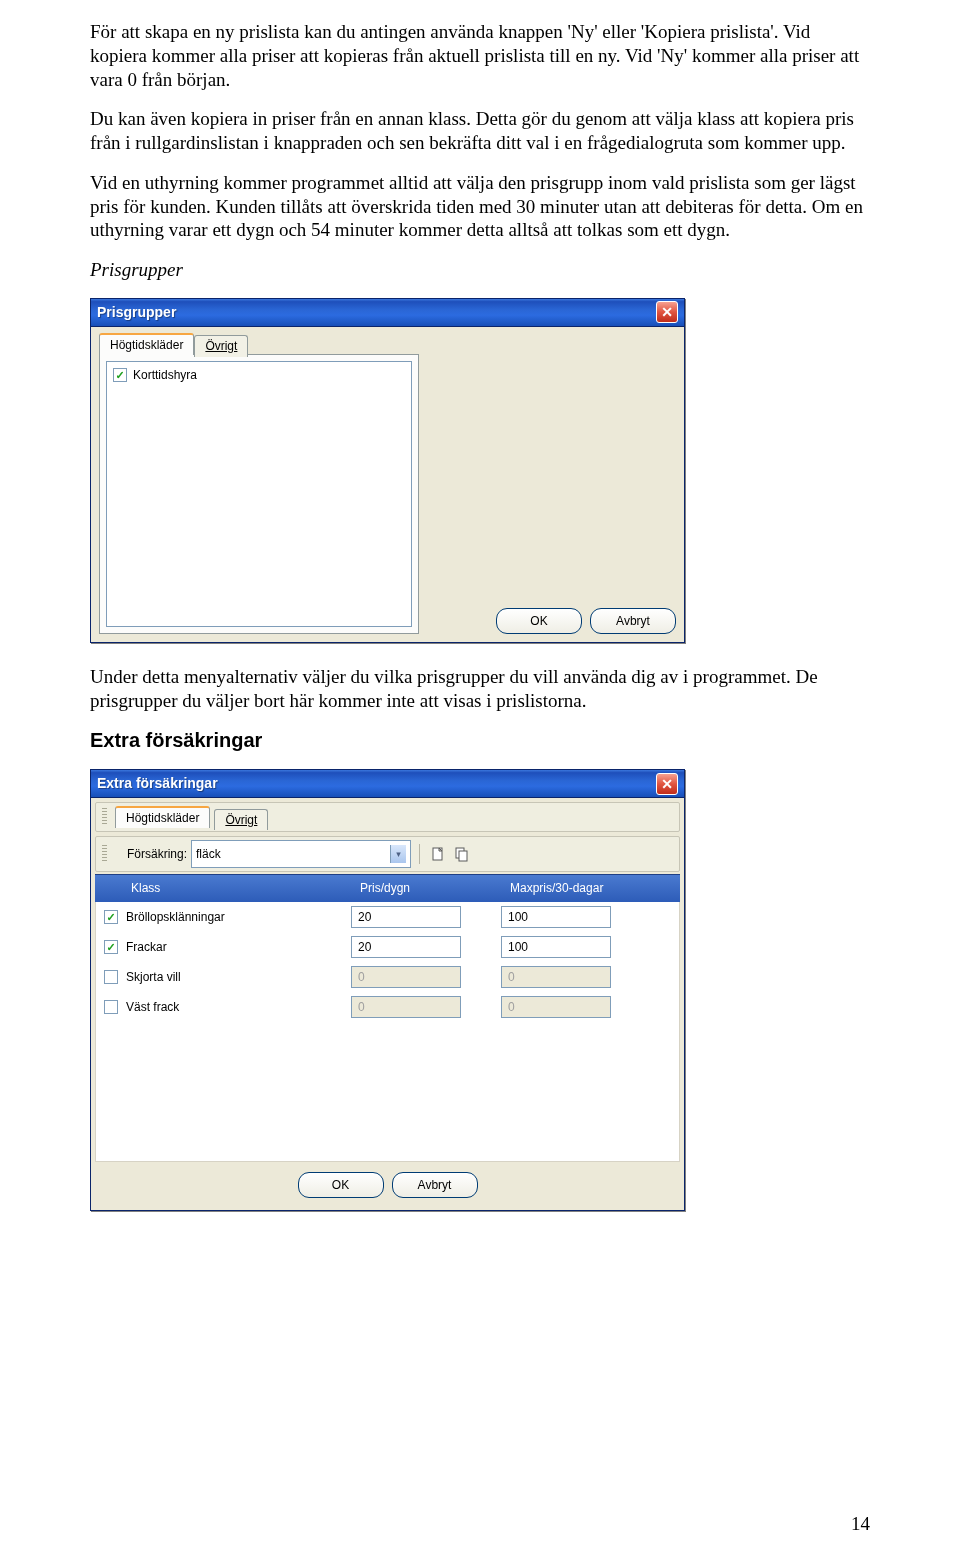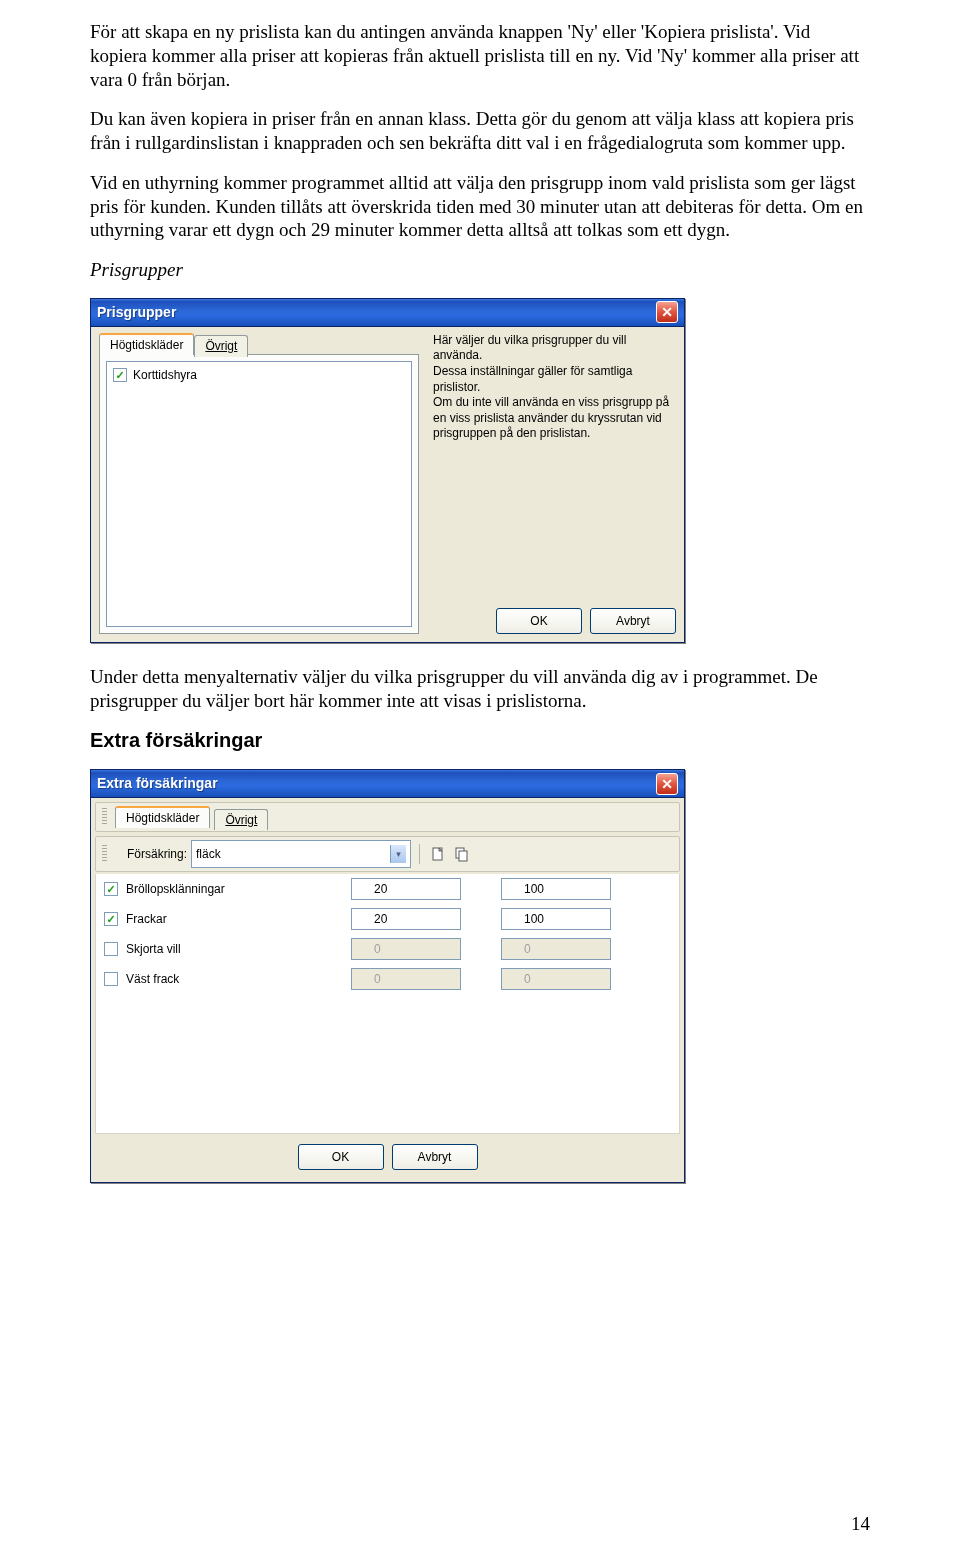--- a/index.html
+++ b/index.html
@@ -85,21 +85,21 @@
       display: inline-flex; align-items: center; justify-content: center;
       font-size: 11px; color: #21a121; font-weight: bold; line-height: 1;
     }
     .right-panel { flex: 1; display: flex; flex-direction: column; font-size: 12px; }
     .info-text { line-height: 1.3; }
     .button-row { margin-top: auto; display: flex; gap: 8px; justify-content: flex-end; padding-top: 12px; }
     .xp-button {
       min-width: 86px; height: 26px;
       background: linear-gradient(to bottom, #fff, #efeee5);
       border: 1px solid #003c74;
-      border-radius: 3px;
+      border-radius: 11px;
       font-family: Tahoma, sans-serif; font-size: 12px;
       padding: 0 10px;
     }
 
     
     .dialog2 { width: 595px; }
     .dialog2 .dialog-body2 { padding: 2px 4px 8px; display: flex; flex-direction: column; }
     .toolbar-row {
       display: flex; align-items: center; gap: 4px;
       background: #efeee0; border: 1px solid #c7c5b6; border-radius: 2px;
@@ -122,33 +122,33 @@
     .col-max { flex: 1; }
 
     .grid-body { background: #fff; border: 1px solid #d7d3c5; border-top: none; height: 260px; }
     .grid-row { display: flex; align-items: center; padding: 4px 8px; font-size: 12px; }
     .grid-row .gcell { display: flex; align-items: center; }
     .gcell.c1 { width: 247px; gap: 8px; }
     .gcell.c2 { width: 150px; }
     .gcell.c3 { flex: 1; }
     .cell-input {
       width: 110px; height: 22px; border: 1px solid #7f9db9; background: #fff;
-      font-size: 12px; padding: 0 22px; font-family: Tahoma, sans-serif;
+      font-size: 12px; padding: 0 6px; font-family: Tahoma, sans-serif;
     }
     .cell-input.disabled { background: #ece9d8; color: #a0a0a0; }
     .bottom-buttons { display: flex; gap: 8px; justify-content: center; padding: 10px 0 4px; background: #ece9d8; }
 
     .page-number { position: absolute; bottom: 16px; right: 90px; font-size: 19px; }
   </style>
 </head>
 <body>
 
 <p class="para">För att skapa en ny prislista kan du antingen använda knappen 'Ny' eller 'Kopiera prislista'. Vid kopiera kommer alla priser att kopieras från aktuell prislista till en ny. Vid 'Ny' kommer alla priser att vara 0 från början.</p>
 <p class="para">Du kan även kopiera in priser från en annan klass. Detta gör du genom att välja klass att kopiera pris från i rullgardinslistan i knappraden och sen bekräfta ditt val i en frågedialogruta som kommer upp.</p>
-<p class="para">Vid en uthyrning kommer programmet alltid att välja den prisgrupp inom vald prislista som ger lägst pris för kunden. Kunden tillåts att överskrida tiden med 30 minuter utan att debiteras för detta. Om en uthyrning varar ett dygn och 29 minuter kommer detta alltså att tolkas som ett dygn.</p>
+<p class="para">Vid en uthyrning kommer programmet alltid att välja den prisgrupp inom vald prislista som ger lägst pris för kunden. Kunden tillåts att överskrida tiden med 30 minuter utan att debiteras för detta. Om en uthyrning varar ett dygn och 54 minuter kommer detta alltså att tolkas som ett dygn.</p>
 
 <p class="para italic">Prisgrupper</p>
 
 <div class="dialog">
   <div class="titlebar">
     <span class="titlebar-title">Prisgrupper</span>
     <div class="close-btn">
       <span>✕</span>
     </div>
   </div>
@@ -161,23 +161,20 @@
       <div class="tab-content">
         <div class="listbox">
           <div class="check-item">
             <span class="checkbox">✓</span>
             <span>Korttidshyra</span>
           </div>
         </div>
       </div>
     </div>
     <div class="right-panel">
-      <div class="info-text" style="white-space: pre-line;">Här väljer du vilka prisgrupper du vill använda.
-Dessa inställningar gäller för samtliga prislistor.
-Om du inte vill använda en viss prisgrupp på en viss prislista använder du kryssrutan vid prisgruppen på den prislistan.</div>
       <div class="button-row">
         <button class="xp-button">OK</button>
         <button class="xp-button">Avbryt</button>
       </div>
     </div>
   </div>
 </div>
 
 <p class="para">Under detta menyalternativ väljer du vilka prisgrupper du vill använda dig av i programmet. De prisgrupper du väljer bort här kommer inte att visas i prislistorna.</p>
 
@@ -211,20 +208,25 @@
           </svg>
       </span>
       <span class="icon-btn">
         <svg width="16" height="16" viewBox="0 0 16 16">
             <rect x="2" y="2" width="8" height="10" fill="#fff" stroke="#5a5a5a"></rect>
             <rect x="5" y="5" width="8" height="10" fill="#fff" stroke="#5a5a5a"></rect>
           </svg>
       </span>
     </div>
 
+    <div class="grid-header">
+      <div class="col col-klass">Klass</div>
+      <div class="col col-pris">Pris/dygn</div>
+      <div class="col col-max">Maxpris/30-dagar</div>
+    </div>
     <div class="grid-body">
       <div class="grid-row">
         <div class="gcell c1">
             <span class="checkbox">✓</span>
             <span>Bröllopsklänningar</span>
           </div>
         <div class="gcell c2">
             <input class="cell-input" value="20" style="">
           </div>
         <div class="gcell c3">

